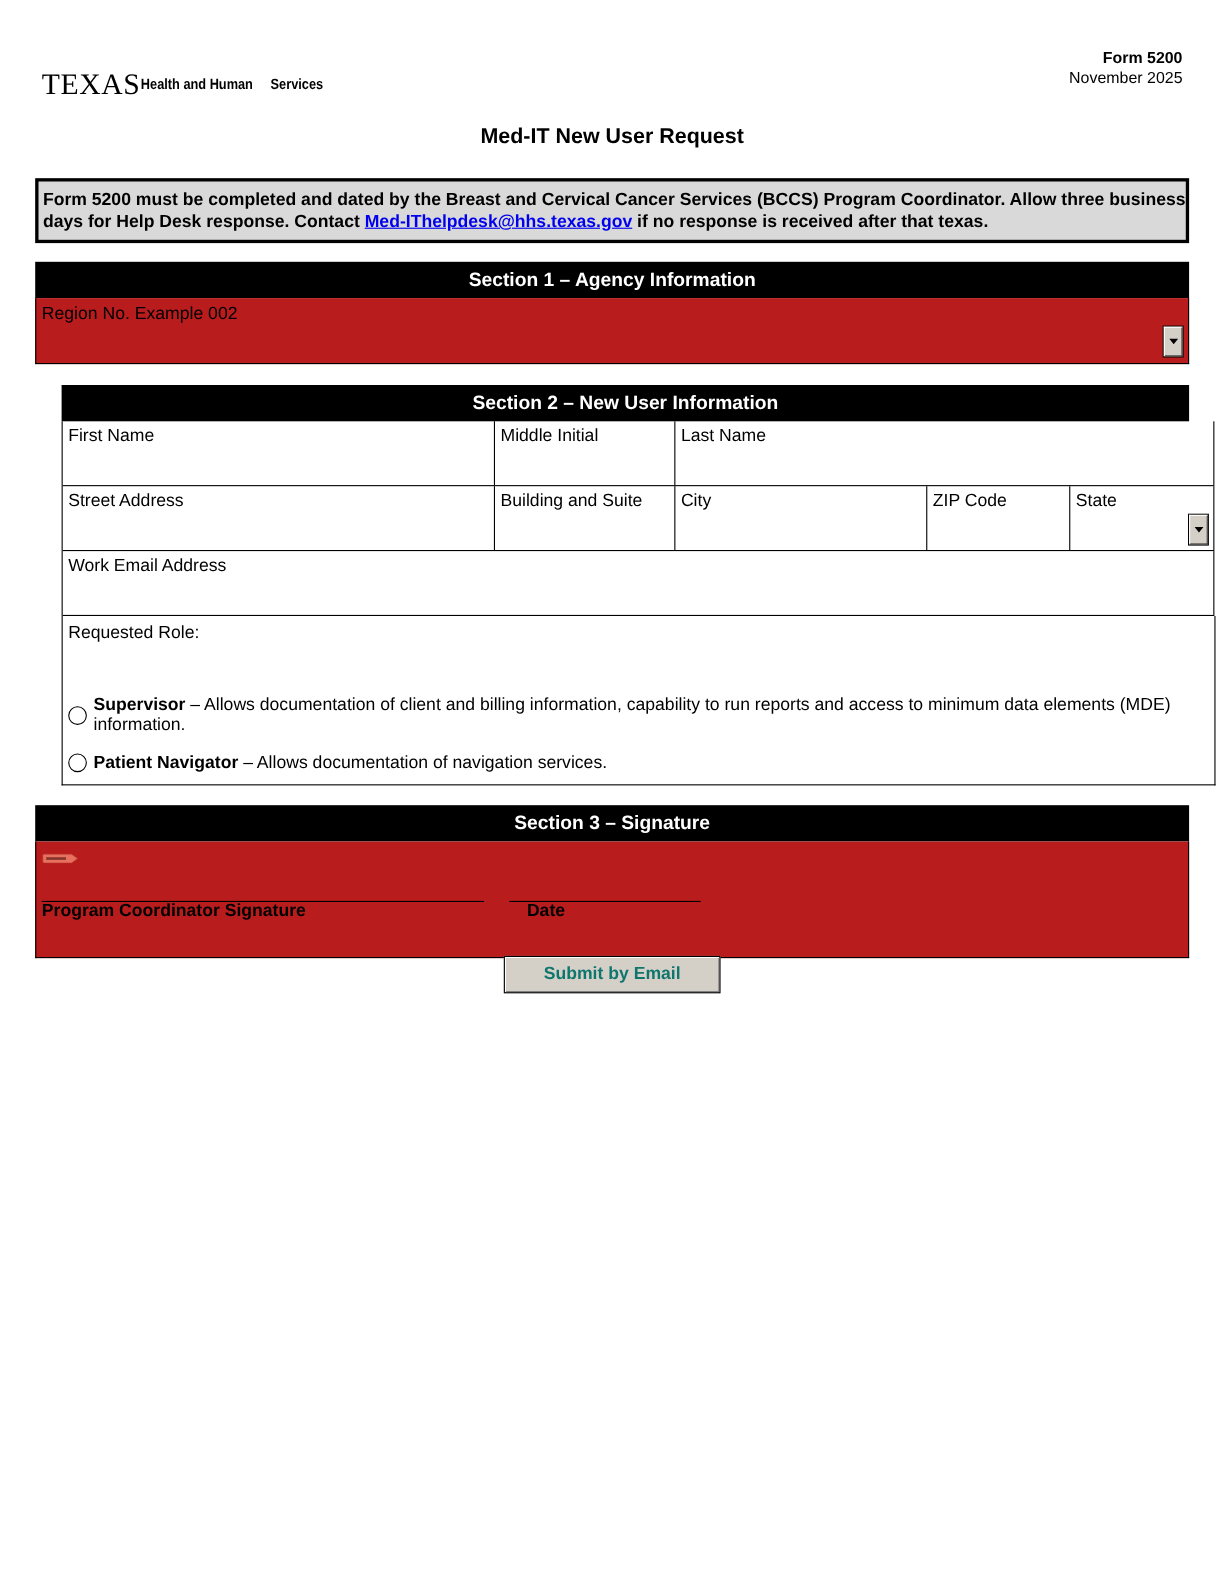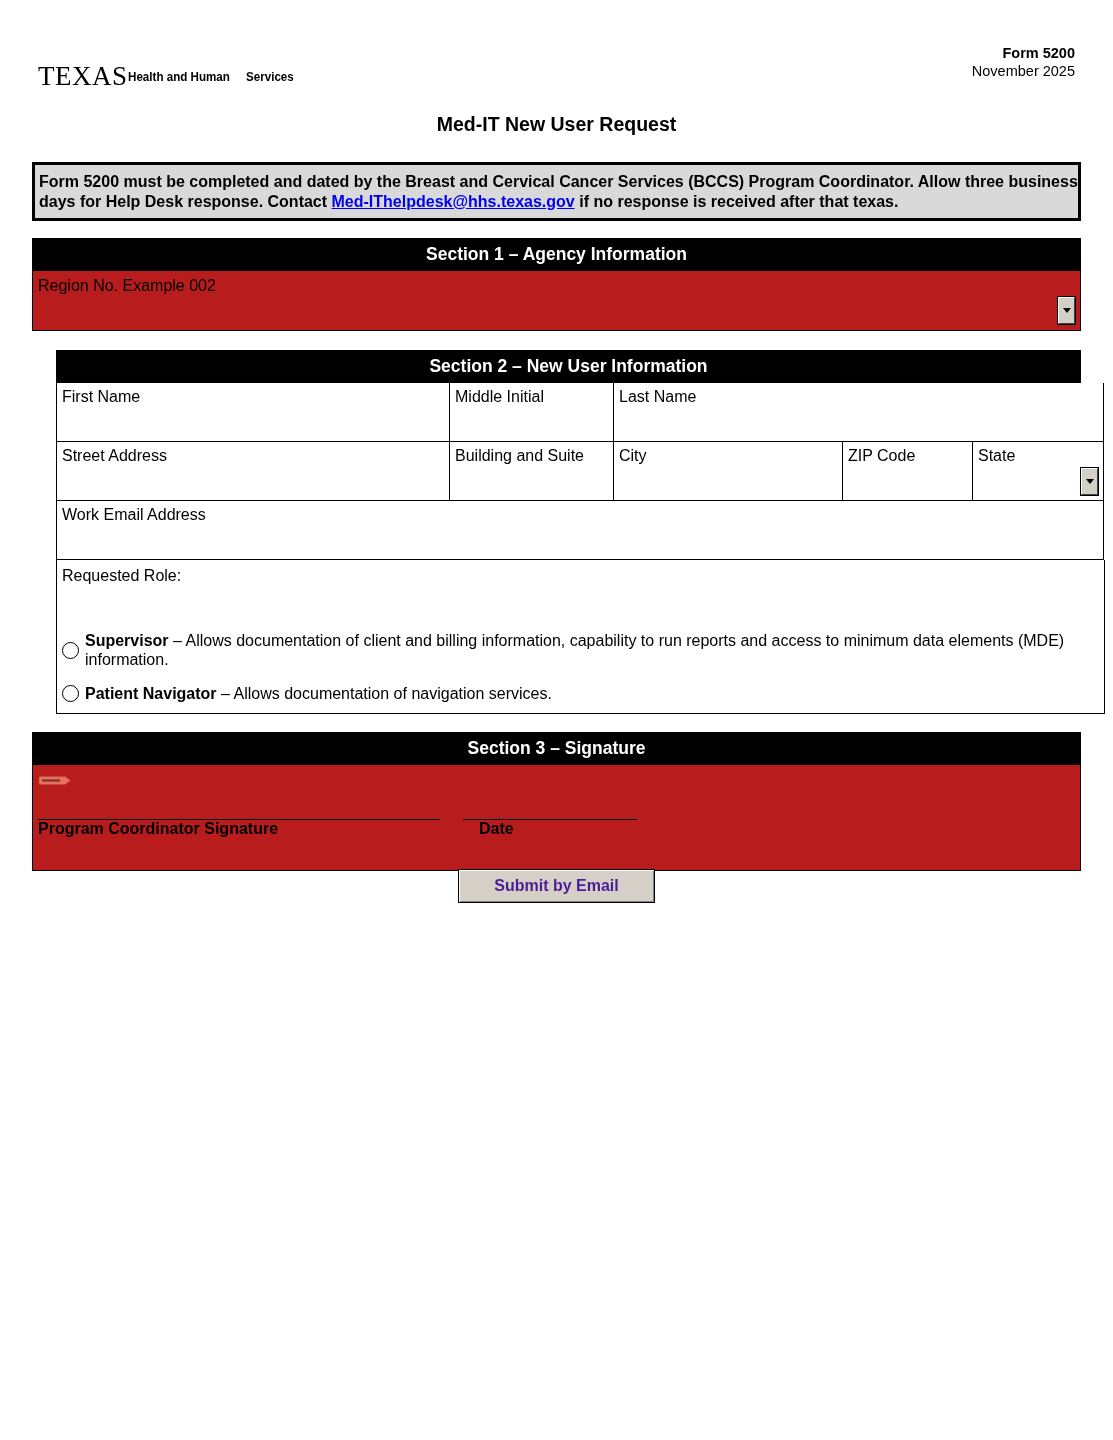--- a/index.html
+++ b/index.html
@@ -46,21 +46,21 @@
   .radio { width: 17px; height: 17px; border: 1.2px solid #000; border-radius: 50%; background: #fff; flex-shrink: 0; margin-right: 6px; }
   .role-opt b { font-weight: bold; }
   .role-text { width: 1010px; }
 
   .s3 { top: 732px; }
   .s3 .section-body { height: 106px; text-align: right; }
   .sign-flag { position: absolute; left: 5px; top: 11px; width: 33px; height: 9px; }
   .sig-line { position: absolute; top: 54px; border-top: 1px solid #000; }
   .sig-label { position: absolute; top: 55px; font-weight: bold; font-size: 16px; }
 
-  .submit-btn { position: absolute; left: 458px; top: 869px; width: 197px; height: 34px; background: #d4d0c8; border: 1px solid #000; box-shadow: inset 1px 1px 0 #fff, inset -1px -1px 0 #808080; font-family: "Liberation Sans", sans-serif; font-weight: bold; font-size: 16px; color: #4c1d95; cursor: pointer; }
+  .submit-btn { position: absolute; left: 458px; top: 869px; width: 197px; height: 34px; background: #d4d0c8; border: 1px solid #000; box-shadow: inset 1px 1px 0 #fff, inset -1px -1px 0 #808080; font-family: "Liberation Sans", sans-serif; font-weight: bold; font-size: 16px; color: #0f766e; cursor: pointer; }
 </style>
 </head>
 <body>
 
 <div class="logo">
   <svg class="seal" viewBox="0 0 74 74">
     <circle cx="37" cy="37" r="36" fill="#000"></circle>
     <circle cx="37" cy="37" r="32.5" fill="#fff"></circle>
     <circle cx="37" cy="37" r="31" fill="none" stroke="#000" stroke-width="1.6" stroke-dasharray="1.4 1.4"></circle>
     <circle cx="37" cy="37" r="28.5" fill="#000"></circle>

